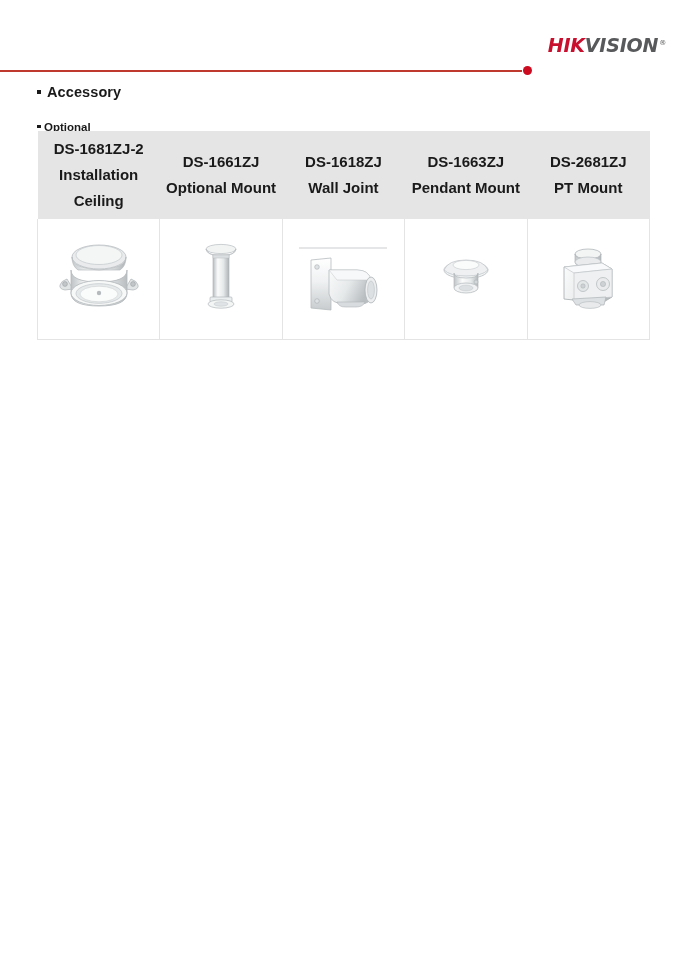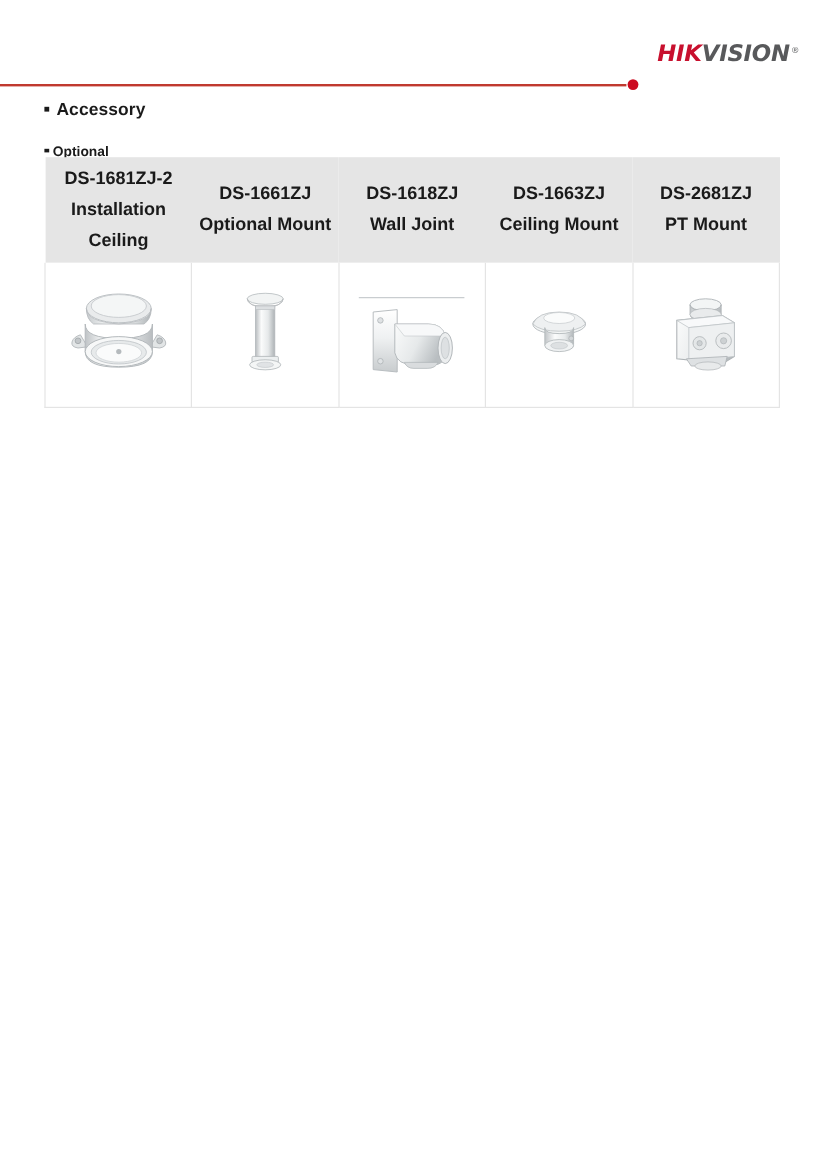--- a/index.html
+++ b/index.html
@@ -199,21 +199,21 @@
       <th>
         <span class="hline">DS-1661ZJ</span>
         <span class="hline">Optional Mount</span>
       </th>
       <th>
         <span class="hline">DS-1618ZJ</span>
         <span class="hline">Wall Joint</span>
       </th>
       <th>
         <span class="hline">DS-1663ZJ</span>
-        <span class="hline">Ceiling Mount</span>
+        <span class="hline">Pendant Mount</span>
       </th>
       <th>
         <span class="hline">DS-2681ZJ</span>
         <span class="hline">PT Mount</span>
       </th>
     </tr>
   </thead>
   <tbody>
     <tr>
 

